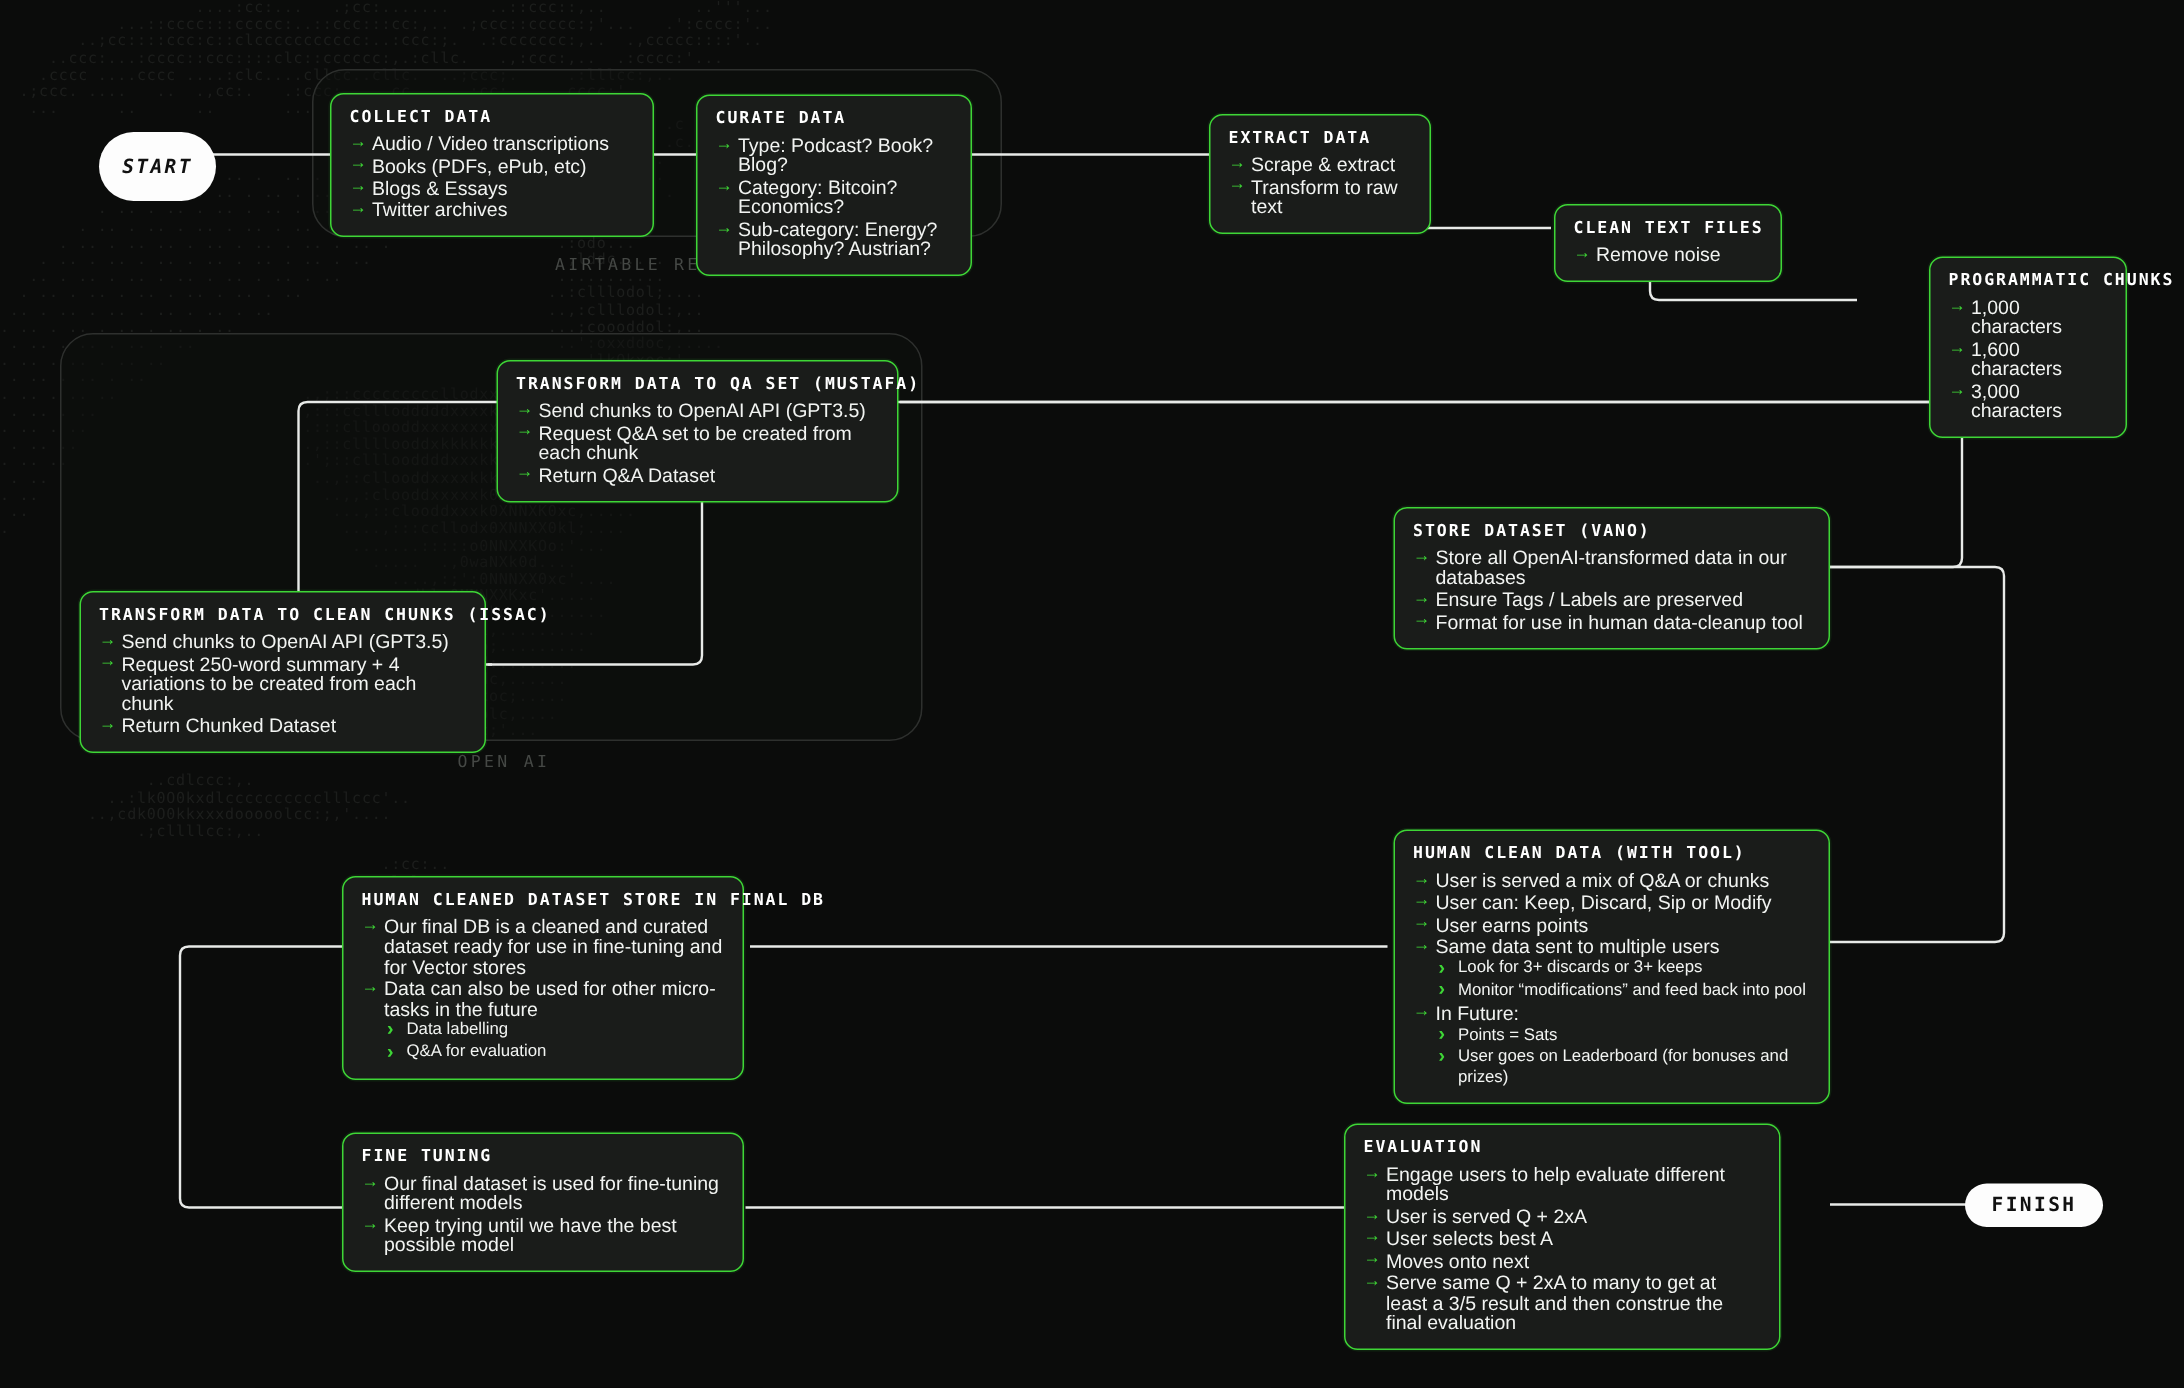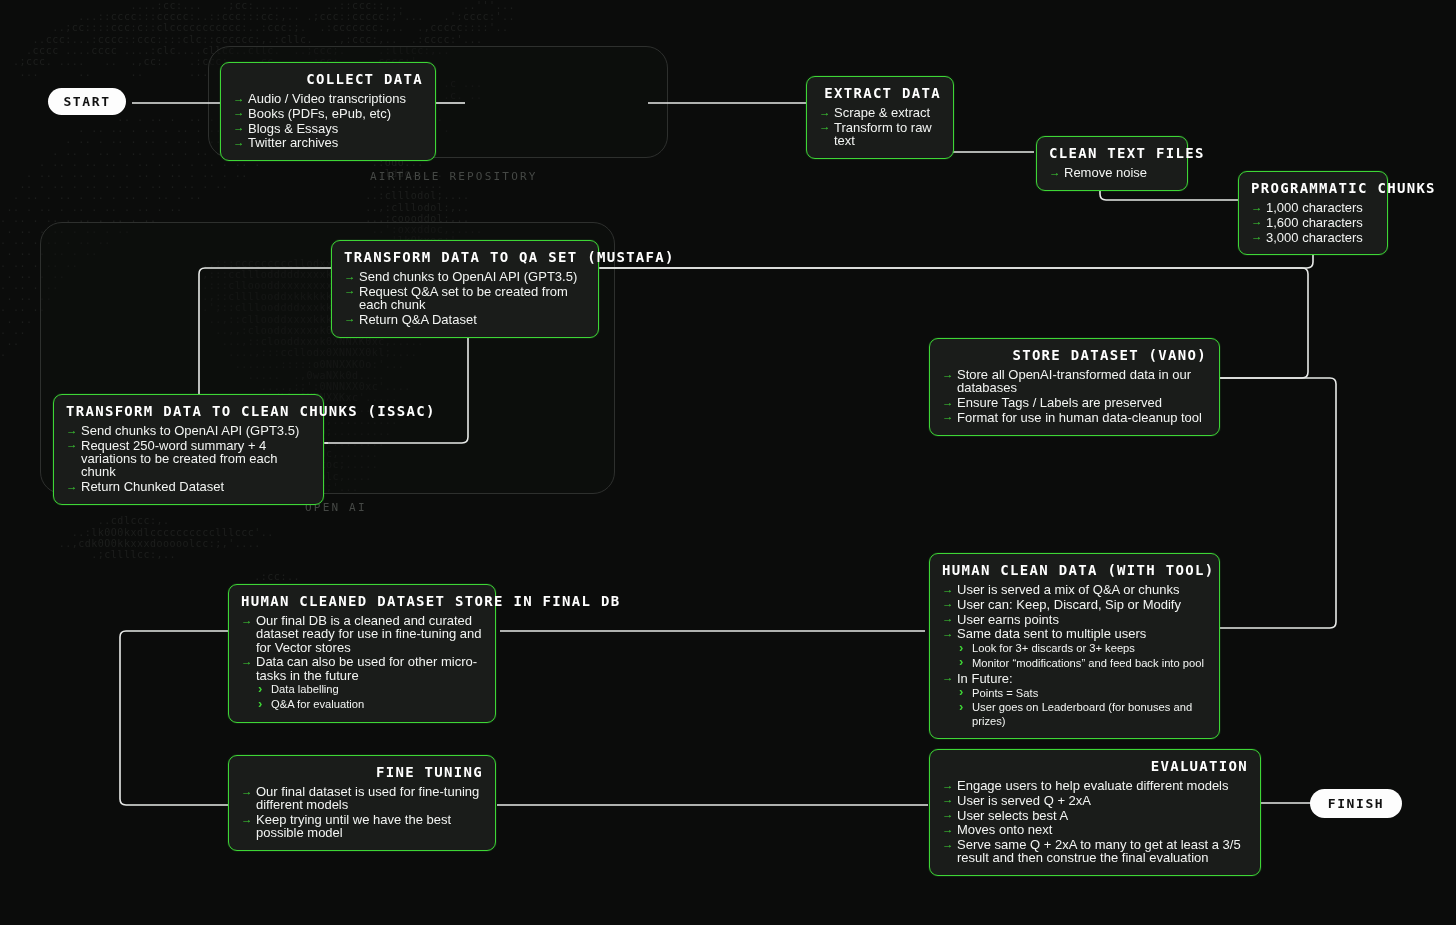--- a/index.html
+++ b/index.html
@@ -81,27 +81,26 @@
     position: absolute;
     background: #1a1c1a;
     border: 1.6px solid #3ed636;
     border-radius: 9px;
     padding: 8px 12px 9px 12px;
     z-index: 5;
     box-shadow: 0 0 0 1px rgba(62,214,54,0.10);
   }
   .node-title {
     font-family: "DejaVu Sans Mono", "Liberation Mono", monospace;
-    font-size: 14px;
+    font-size: 11px;
     font-weight: 700;
     letter-spacing: 1.3px;
     color: #ffffff;
     margin-bottom: 5px;
     white-space: nowrap;
-    text-align: right;
   }
   .node ul { list-style: none; }
   .node li {
     position: relative;
     color: #f2f4f2;
     font-size: 13px;
     line-height: 13.3px;
     padding-left: 15px;
     margin-bottom: 1.5px;
   }
@@ -219,51 +218,59 @@
 
     <path d="M925,631 L500,631"></path>
 
     <path d="M228,631 L126,631 Q120,631 120,637 L120,799 Q120,805 126,805 L228,805"></path>
 
     <path d="M497,805 L928,805"></path>
 
     <path d="M1220,803 L1312,803"></path>
   </svg>
 
-  <div class="pill" style="left:48px; top:88px; width:78px; height:27px;">START</div>
+  <div class="pill" style="left:66px; top:88px; width:78px; height:46px;font-style:italic;">START</div>
 
   <div class="pill" style="left:1310px; top:789px; width:92px; height:29px;text-align:center;">FINISH</div>
 
   <div class="node" style="left:220px; top:62px; width:216px;">
     <div class="node-title">COLLECT DATA</div>
     <ul>
       <li>Audio / Video transcriptions</li>
       <li>Books (PDFs, ePub, etc)</li>
       <li>Blogs &amp; Essays</li>
       <li>Twitter archives</li>
     </ul>
   </div>
 
+  <div class="node" style="left:464px; top:63px; width:184px;">
+    <div class="node-title">CURATE DATA</div>
+    <ul>
+      <li>Type: Podcast? Book? Blog?</li>
+      <li>Category: Bitcoin? Economics?</li>
+      <li>Sub-category: Energy? Philosophy? Austrian?</li>
+    </ul>
+  </div>
 
   <div class="node" style="left:806px; top:76px; width:148px;">
     <div class="node-title">EXTRACT DATA</div>
     <ul>
       <li>Scrape &amp; extract</li>
       <li>Transform to raw text</li>
     </ul>
   </div>
 
   <div class="node" style="left:1036px; top:136px; width:152px;">
     <div class="node-title">CLEAN TEXT FILES</div>
     <ul>
       <li>Remove noise</li>
     </ul>
   </div>
 
-  <div class="node" style="left:1238px; top:171px; width:150px;">
+  <div class="node" style="left:1286px; top:171px; width:132px;">
     <div class="node-title">PROGRAMMATIC CHUNKS</div>
     <ul>
       <li>1,000 characters</li>
       <li>1,600 characters</li>
       <li>3,000 characters</li>
     </ul>
   </div>
 
   <div class="node" style="left:331px; top:240px; width:268px;">
     <div class="node-title">TRANSFORM DATA TO QA SET (MUSTAFA)</div>
@@ -318,21 +325,21 @@
   </div>
 
   <div class="node" style="left:228px; top:755px; width:268px;">
     <div class="node-title">FINE TUNING</div>
     <ul>
       <li>Our final dataset is used for fine-tuning different models</li>
       <li>Keep trying until we have the best possible model</li>
     </ul>
   </div>
 
-  <div class="node" style="left:929px; top:749px; width:332px;">
+  <div class="node" style="left:896px; top:749px; width:291px;">
     <div class="node-title">EVALUATION</div>
     <ul>
       <li>Engage users to help evaluate different models</li>
       <li>User is served Q + 2xA</li>
       <li>User selects best A</li>
       <li>Moves onto next</li>
       <li>Serve same Q + 2xA to many to get at least a 3/5 result and then construe the final evaluation</li>
     </ul>
   </div>
 

